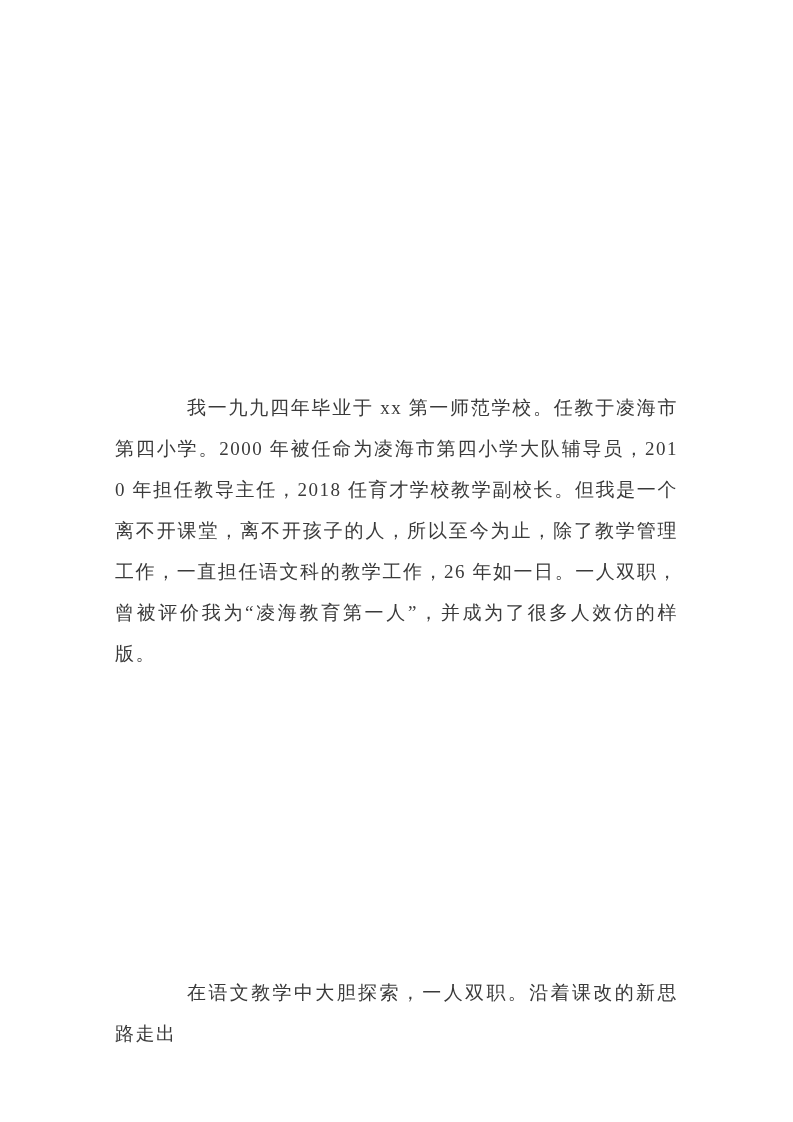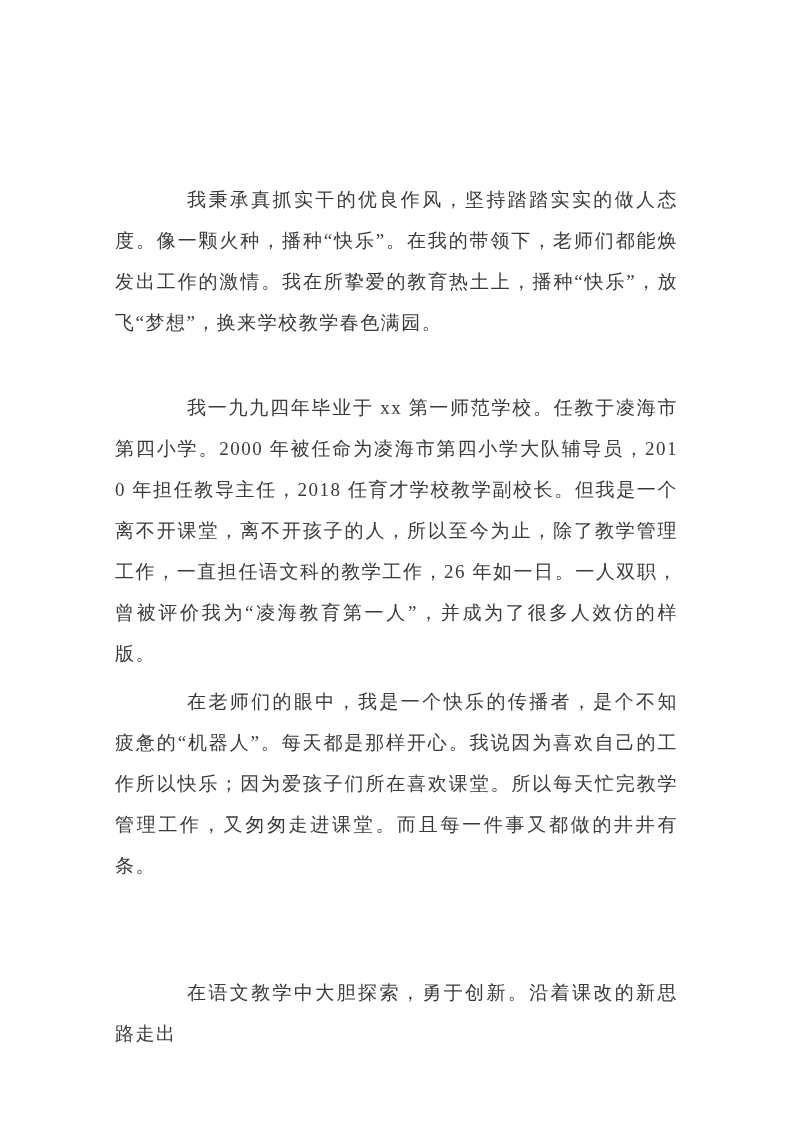--- a/index.html
+++ b/index.html
@@ -30,17 +30,15 @@
   }
   .para-1 { top: 179px; }
   .para-2 { top: 387px; }
   .para-3 { top: 681px; }
   .para-4 { top: 972px; }
 </style>
 </head>
 <body>
 
 <div class="page">
-  <p class="para para-1">我秉承真抓实干的优良作风，坚持踏踏实实的做人态度。像一颗火种，播种“快乐”。在我的带领下，老师们都能焕发出工作的激情。我在所挚爱的教育热土上，播种“快乐”，放飞“梦想”，换来学校教学春色满园。</p>
   <p class="para para-2">我一九九四年毕业于 xx 第一师范学校。任教于凌海市第四小学。2000 年被任命为凌海市第四小学大队辅导员，2010 年担任教导主任，2018 任育才学校教学副校长。但我是一个离不开课堂，离不开孩子的人，所以至今为止，除了教学管理工作，一直担任语文科的教学工作，26 年如一日。一人双职，曾被评价我为“凌海教育第一人”，并成为了很多人效仿的样版。</p>
-  <p class="para para-3">在老师们的眼中，我是一个快乐的传播者，是个不知疲惫的“机器人”。每天都是那样开心。我说因为喜欢自己的工作所以快乐；因为爱孩子们所在喜欢课堂。所以每天忙完教学管理工作，又匆匆走进课堂。而且每一件事又都做的井井有条。</p>
-  <p class="para para-4">在语文教学中大胆探索，勇于创新。沿着课改的新思路走出</p>
+  <p class="para para-4">在语文教学中大胆探索，一人双职。沿着课改的新思路走出</p>
 </div>
 
 </body></html>

